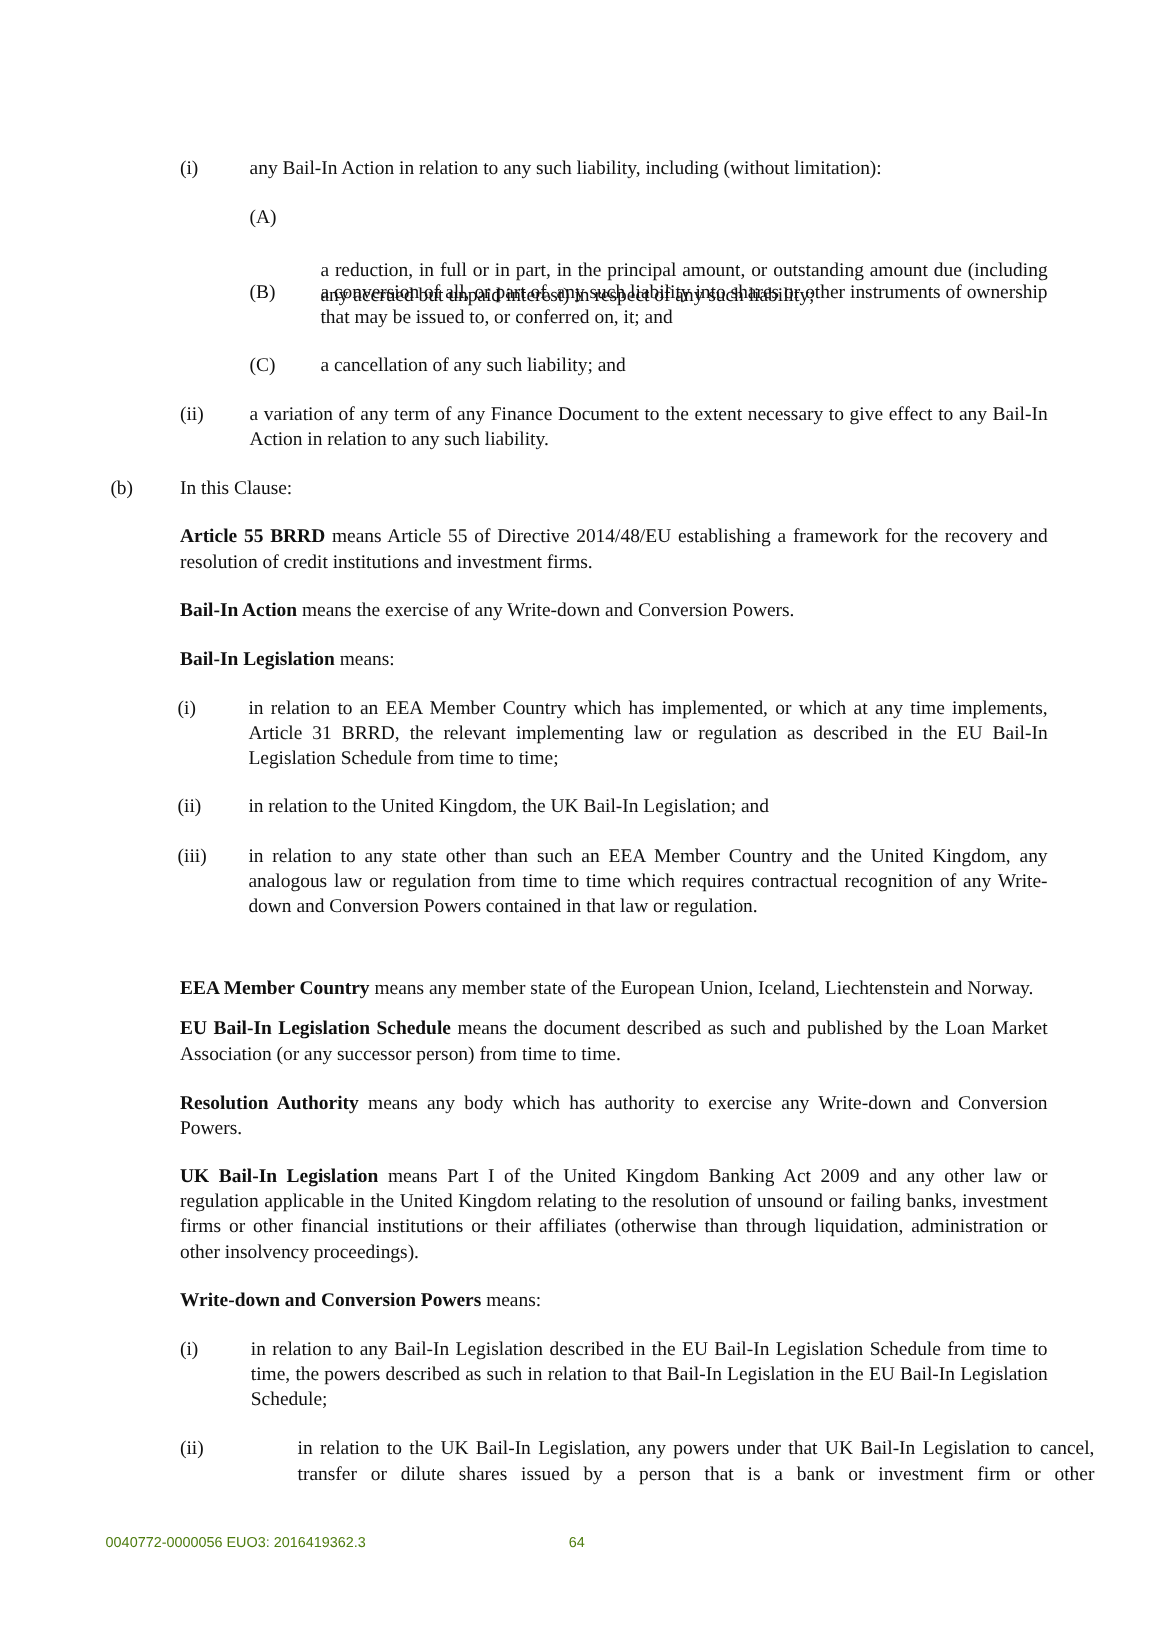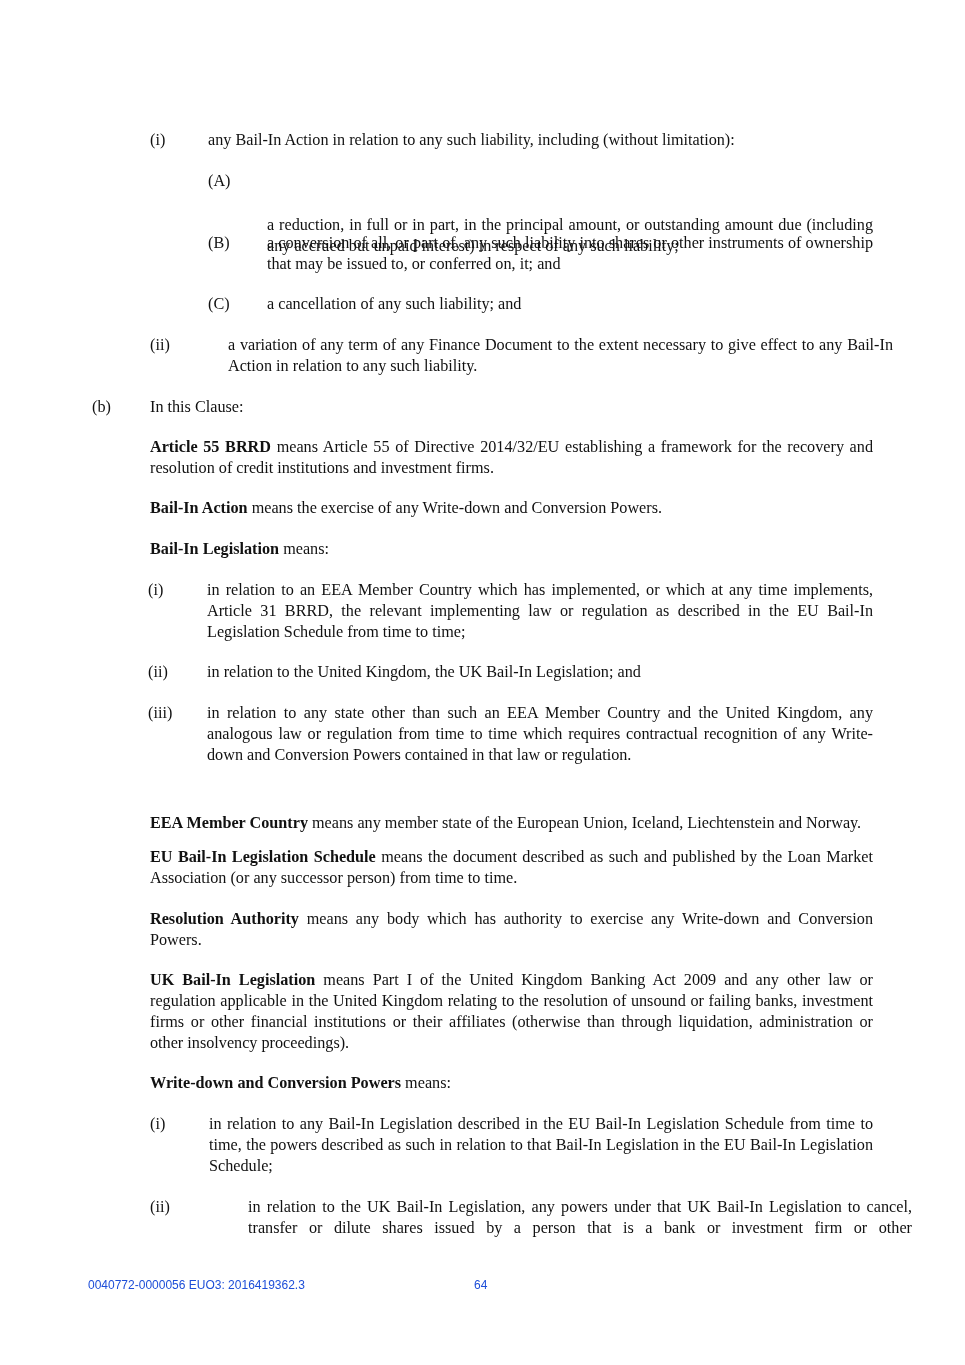--- a/index.html
+++ b/index.html
@@ -2,21 +2,21 @@
 <html><head>
 <meta charset="utf-8">
 <style>
   html, body { margin:0; padding:0; background:#ffffff; }
   body { width:965px; height:1365px; position:relative; overflow:hidden;
          font-family:"Liberation Serif", serif; font-size:16.2px; color:#111; }
   .row { position:absolute; line-height:21px; }
   .label { position:absolute; }
   .text { position:absolute; text-align:justify; }
   b { font-weight:bold; }
-  .footer { position:absolute; top:1278px; font-family:"Liberation Sans", sans-serif; font-size:12px; color:#1d4ed8; }
+  .footer { position:absolute; top:1278px; font-family:"Liberation Sans", sans-serif; font-size:12px; color:#4d7c0f; }
 </style>
 </head>
 <body>
 
 <div class="row" style="top:130px;left:0;width:965px;">
   <span class="label" style="left:150px;">(i)</span>
   <span class="text" style="left:208px;width:665px;">any Bail-In Action in relation to any such liability, including (without limitation):</span>
 </div>
 
 <div class="row" style="top:171px;left:0;width:965px;">
@@ -29,30 +29,30 @@
   <span class="text" style="left:267px;width:606px;">a conversion of all, or part of, any such liability into shares or other instruments of ownership that may be issued to, or conferred on, it; and</span>
 </div>
 
 <div class="row" style="top:294px;left:0;width:965px;">
   <span class="label" style="left:208px;">(C)</span>
   <span class="text" style="left:267px;width:606px;">a cancellation of any such liability; and</span>
 </div>
 
 <div class="row" style="top:335px;left:0;width:965px;">
   <span class="label" style="left:150px;">(ii)</span>
-  <span class="text" style="left:208px;width:665px;margin-left:20px;">a variation of any term of any Finance Document to the extent necessary to give effect to any Bail-In Action in relation to any such liability.</span>
+  <span class="text" style="left:208px;width:665px;">a variation of any term of any Finance Document to the extent necessary to give effect to any Bail-In Action in relation to any such liability.</span>
 </div>
 
 <div class="row" style="top:397px;left:0;width:965px;">
   <span class="label" style="left:92px;">(b)</span>
   <span class="text" style="left:150px;width:723px;">In this Clause:</span>
 </div>
 
 <div class="row text" style="top:437px;left:150px;width:723px;">
-  <b>Article 55 BRRD</b><span> means Article 55 of Directive 2014/32/EU establishing a framework for the recovery and resolution of credit institutions and investment firms.</span>
+  <b>Article 55 BRRD</b><span> means Article 55 of Directive 2014/48/EU establishing a framework for the recovery and resolution of credit institutions and investment firms.</span>
 </div>
 
 <div class="row text" style="top:498px;left:150px;width:723px;">
   <b>Bail-In Action</b><span> means the exercise of any Write-down and Conversion Powers.</span>
 </div>
 
 <div class="row text" style="top:539px;left:150px;width:723px;">
   <b>Bail-In Legislation</b><span> means:</span>
 </div>
 

